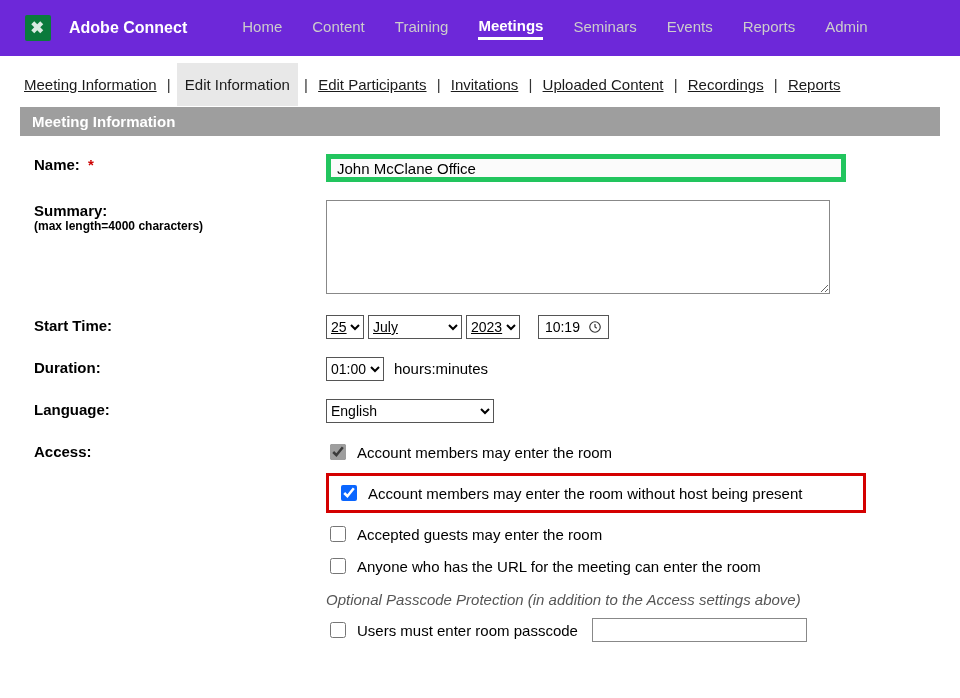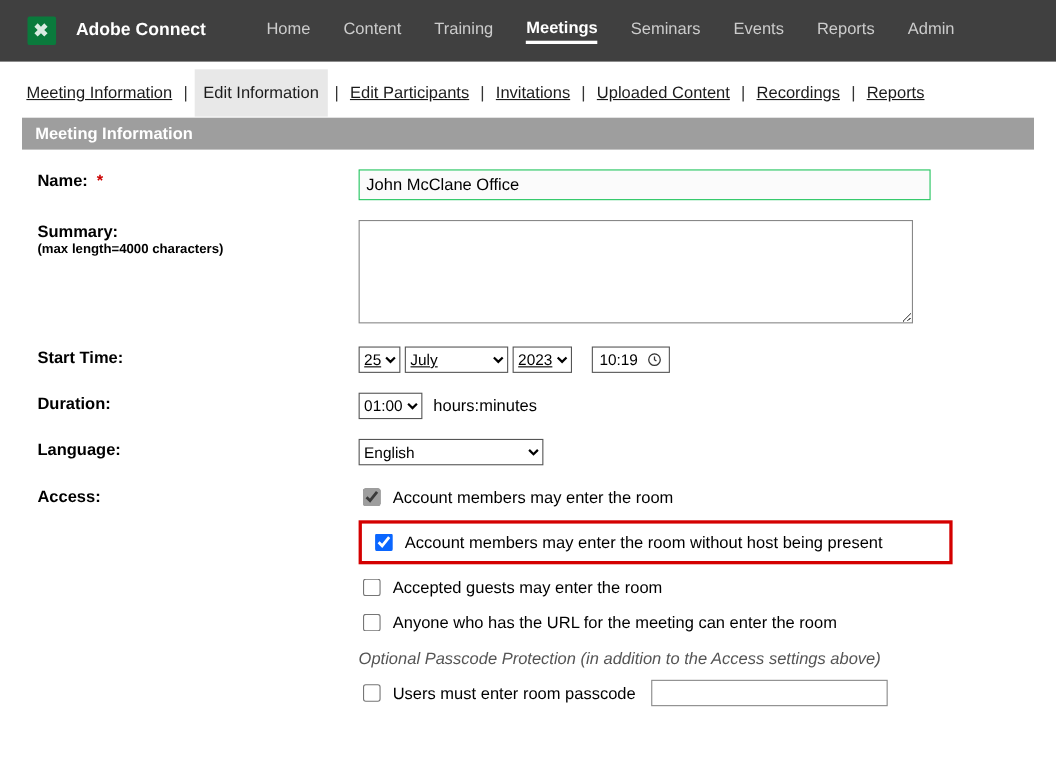--- a/index.html
+++ b/index.html
@@ -5,21 +5,21 @@
   * { box-sizing: border-box; }
   html, body {
     margin: 0; padding: 0;
     font-family: Verdana, Arial, sans-serif;
     background: #fff;
     color: #000;
     font-size: 14px;
   }
   
   .topbar {
-    background: #404040;
+    background: #6d28d9;
     color: #fff;
     display: flex;
     align-items: center;
     height: 56px;
     padding: 0 20px 0 25px;
   }
   .logo-box {
     width: 26px; height: 26px;
     background: #0a7a3c;
     display: flex; align-items: center; justify-content: center;
@@ -103,21 +103,21 @@
   .form-label .subtext {
     display: block;
     font-weight: bold;
     font-size: 12px;
   }
   .req { color: #c00; margin-left: 4px; }
   .form-field { flex: 1; }
   .text-input {
     width: 520px;
     height: 28px;
-    border: 1px solid #22c55e;
+    border: 5px solid #22c55e;
     padding: 2px 6px;
     font-size: 15px;
     background: #fbfbfb;
   }
   .textarea-input {
     width: 504px;
     height: 94px;
     border: 1px solid #888;
     resize: both;
     font-size: 15px;

